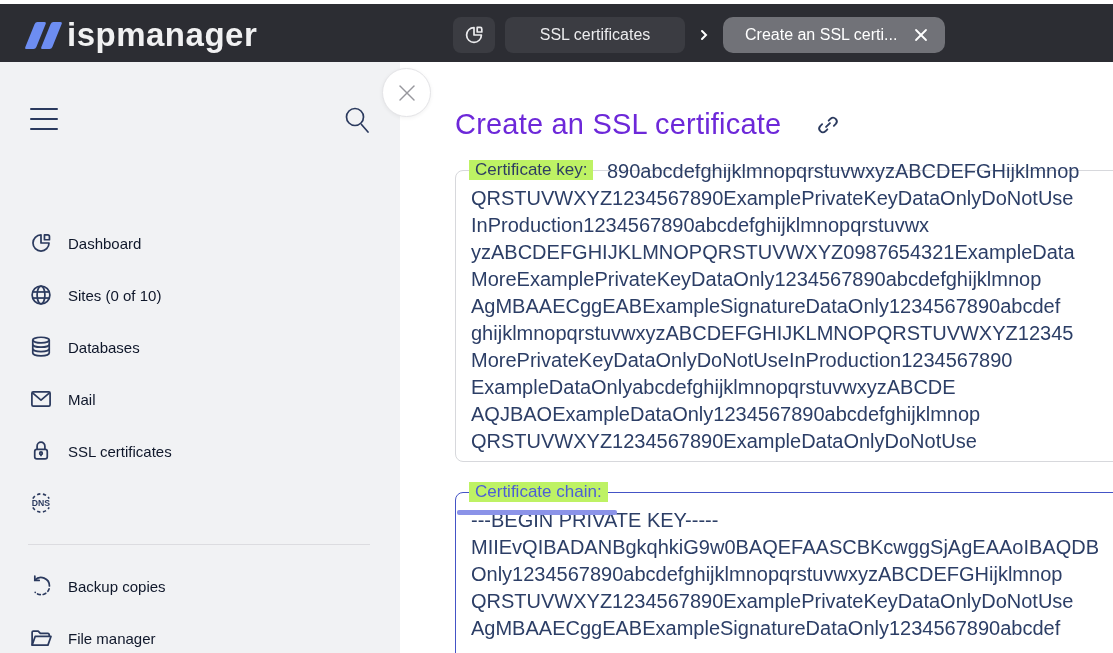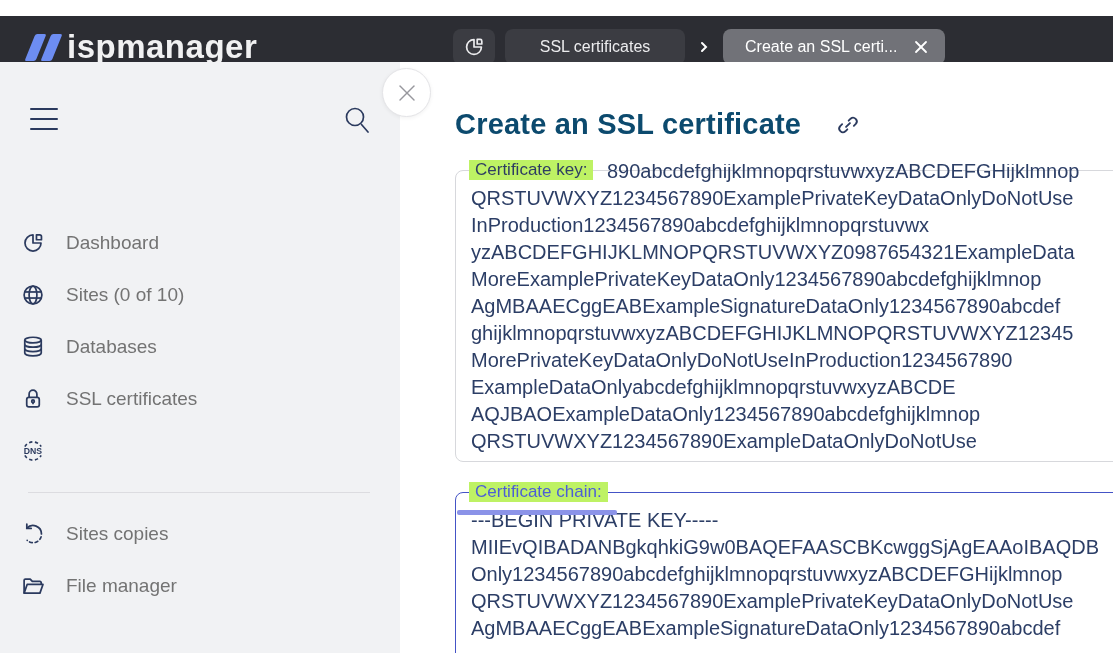--- a/index.html
+++ b/index.html
@@ -1,62 +1,62 @@
 <!DOCTYPE html>
 <html><head>
 <meta charset="utf-8">
 <style>
   * { margin:0; padding:0; box-sizing:border-box; }
   html,body { width:1113px; height:653px; overflow:hidden; background:#fff;
               font-family:"Liberation Sans", sans-serif; }
   .app { position:relative; width:1113px; height:653px; overflow:hidden; background:#fff; }
 
   
-  .header { position:absolute; top:16px; left:0; width:1113px; height:62px;
+  .header { position:absolute; top:4px; left:0; width:1113px; height:62px;
             background:#2c2d33; display:flex; align-items:center; }
   .logo { position:absolute; left:30px; top:0; height:62px; display:flex; align-items:center; gap:10px; }
   .logo-slashes { display:flex; gap:5px; }
   .logo-slashes i { display:block; width:11px; height:27px; background:#6d8df2;
                     transform:skewX(-22deg); border-radius:2px; }
   .logo-text { color:#f1f1f2; font-size:33px; font-weight:bold; letter-spacing:0.5px; }
 
   .tabbar { position:absolute; left:453px; top:13px; height:36px; display:flex; align-items:center; gap:10px; }
   .tab-iconbtn { width:42px; height:36px; background:#3b3c42; border-radius:8px;
                  display:flex; align-items:center; justify-content:center; color:#ececee; cursor:pointer; }
   .tab { height:36px; background:#3b3c42; border-radius:8px; color:#ececee; font-size:16px;
          display:flex; align-items:center; padding:0 24px; cursor:pointer; }
   .tab.wide { padding:0 24px; min-width:180px; justify-content:center; }
   .tab-sep { color:#fff; margin:0 2px; display:flex; align-items:center; }
-  .tab.active { background:#717278; color:#fff; padding:0 16px 0 22px; gap:16px; }
+  .tab.active { background:#717278; color:#fff; padding:0 16px 0 22px; gap:16px;border-radius:10px; }
   .tab-close { font-size:15px; color:#fff; display:flex; align-items:center; cursor:pointer; }
 
   
   .sidebar { position:absolute; top:62px; left:0; width:400px; height:591px; background:#f1f2f4; }
   .sidebar-top { position:absolute; top:42px; left:0; width:370px; height:32px; }
   .hamburger { position:absolute; left:30px; top:2px; width:28px; height:26px; cursor:pointer;
                display:flex; flex-direction:column; justify-content:space-between; padding:2px 0; }
   .hamburger i { display:block; height:2px; background:#2b3a5e; border-radius:1px; }
   .search-btn { position:absolute; left:342px; top:0; width:30px; height:32px; color:#2b3a5e; cursor:pointer; }
 
   .menu { position:absolute; top:155px; left:0; width:370px; }
   .menu-item { height:52px; display:flex; align-items:center; cursor:pointer; color:#2b3a5e; }
-  .menu-item .mi-icon { width:26px; height:26px; margin-left:20px; flex:0 0 26px;
+  .menu-item .mi-icon { width:26px; height:26px; margin-left:28px; flex:0 0 26px;
                         display:flex; align-items:center; justify-content:center; color:#2b3a5e; }
-  .menu-item .mi-label { margin-left:20px; font-size:19px; color:#737373; white-space:nowrap; }
+  .menu-item .mi-label { margin-left:14px; font-size:15px; color:#0f172a; white-space:nowrap; }
   .menu-divider { height:1px; background:#dcdce0; margin:0 0 0 28px; width:342px; }
   .menu-gap { height:15px; }
   .menu-gap2 { height:15px; }
 
   
   .main { position:absolute; top:62px; left:400px; width:713px; height:591px; background:#fff; }
   .close-fab { position:absolute; left:382px; top:68px; width:49px; height:49px; border-radius:50%;
                background:#fff; border:1px solid #e4e4e7; box-shadow:0 1px 4px rgba(0,0,0,0.06);
                display:flex; align-items:center; justify-content:center; color:#97979d; cursor:pointer; z-index:5; }
   .title-row { position:absolute; left:455px; top:108px; display:flex; align-items:center; gap:34px; }
-  .page-title { font-size:29px; font-weight:bold; color:#0c4a6e; letter-spacing:0.2px; }
+  .page-title { font-size:29px; font-weight:normal; color:#6d28d9; letter-spacing:0.2px; }
   .title-link { color:#2b3a5e; cursor:pointer; display:flex; align-items:center; }
 
   .field { position:absolute; left:455px; width:692px; border:1px solid #d7d8dc; border-radius:8px; background:#fff; }
   .field.key { top:170px; height:292px; }
   .field.chain { top:492px; height:200px; border-color:#4453c6; }
   .field-legend { position:absolute; top:-11px; left:13px; background:#bef264; padding:0 6px;
                   font-size:17px; color:#2e3d62; z-index:3; white-space:nowrap; }
   .field.chain .field-legend { color:#4c5ed6; }
   .legend-underline { position:absolute; top:17px; left:1px; width:160px; height:5px;
                       background:#8b93e8; border-radius:2px; z-index:4; }
@@ -157,20 +157,29 @@
           <svg width="26" height="26" viewBox="0 0 24 24" fill="none" stroke="#2b3a5e" stroke-width="1.6">
             <ellipse cx="12" cy="5.6" rx="7.6" ry="2.6"></ellipse>
             <path d="M4.4 5.6 v4 c0 1.45 3.4 2.6 7.6 2.6 s7.6 -1.15 7.6 -2.6 v-4"></path>
             <path d="M4.4 9.6 v4 c0 1.45 3.4 2.6 7.6 2.6 s7.6 -1.15 7.6 -2.6 v-4"></path>
             <path d="M4.4 13.6 v4 c0 1.45 3.4 2.6 7.6 2.6 s7.6 -1.15 7.6 -2.6 v-4"></path>
           </svg>
         </span>
         <span class="mi-label">Databases</span>
       </div>
 
+      <div class="menu-item">
+        <span class="mi-icon">
+          <svg width="26" height="26" viewBox="0 0 24 24" fill="none" stroke="#2b3a5e" stroke-width="1.6" stroke-linejoin="round">
+            <rect x="3.6" y="5.4" width="16.8" height="13.2" rx="1.2"></rect>
+            <polyline points="4.2,6.4 12,13 19.8,6.4"></polyline>
+          </svg>
+        </span>
+        <span class="mi-label">Mail</span>
+      </div>
 
       <div class="menu-item">
         <span class="mi-icon">
           <svg width="26" height="26" viewBox="0 0 24 24" fill="none" stroke="#2b3a5e" stroke-width="1.6">
             <path d="M8.4 10.6 v-3.1 a3.6 3.6 0 0 1 7.2 0 v3.1"></path>
             <rect x="6.2" y="10.6" width="11.6" height="8.6" rx="2"></rect>
             <circle cx="12" cy="14" r="1.2"></circle>
             <line x1="12" y1="15.2" x2="12" y2="16.8"></line>
           </svg>
         </span>
@@ -192,21 +201,21 @@
       <div class="menu-gap2"></div>
 
       <div class="menu-item">
         <span class="mi-icon">
           <svg width="26" height="26" viewBox="0 0 24 24" fill="none" stroke="#2b3a5e" stroke-linecap="round">
             <path d="M6.3 6.6 a7.8 7.8 0 0 1 13.5 5.4" stroke-width="1.6"></path>
             <path d="M19.5 14.6 a7.8 7.8 0 0 1 -12.9 3.2" stroke-width="1.5" stroke-dasharray="2.6 2.6"></path>
             <polyline points="6.3,2.9 6.3,6.9 10.3,6.9" stroke-width="1.6" fill="none"></polyline>
           </svg>
         </span>
-        <span class="mi-label">Sites copies</span>
+        <span class="mi-label">Backup copies</span>
       </div>
 
       <div class="menu-item">
         <span class="mi-icon">
           <svg width="26" height="26" viewBox="0 0 24 24" fill="none" stroke="#2b3a5e" stroke-width="1.6" stroke-linejoin="round">
             <path d="M3.8 18.6 V6.8 a1.2 1.2 0 0 1 1.2 -1.2 h4.4 l2 2.2 h7 a1.2 1.2 0 0 1 1.2 1.2 v1.6"></path>
             <path d="M3.8 18.6 L6.6 10.6 h14.6 l-2.8 8 z"></path>
           </svg>
         </span>
         <span class="mi-label">File manager</span>

